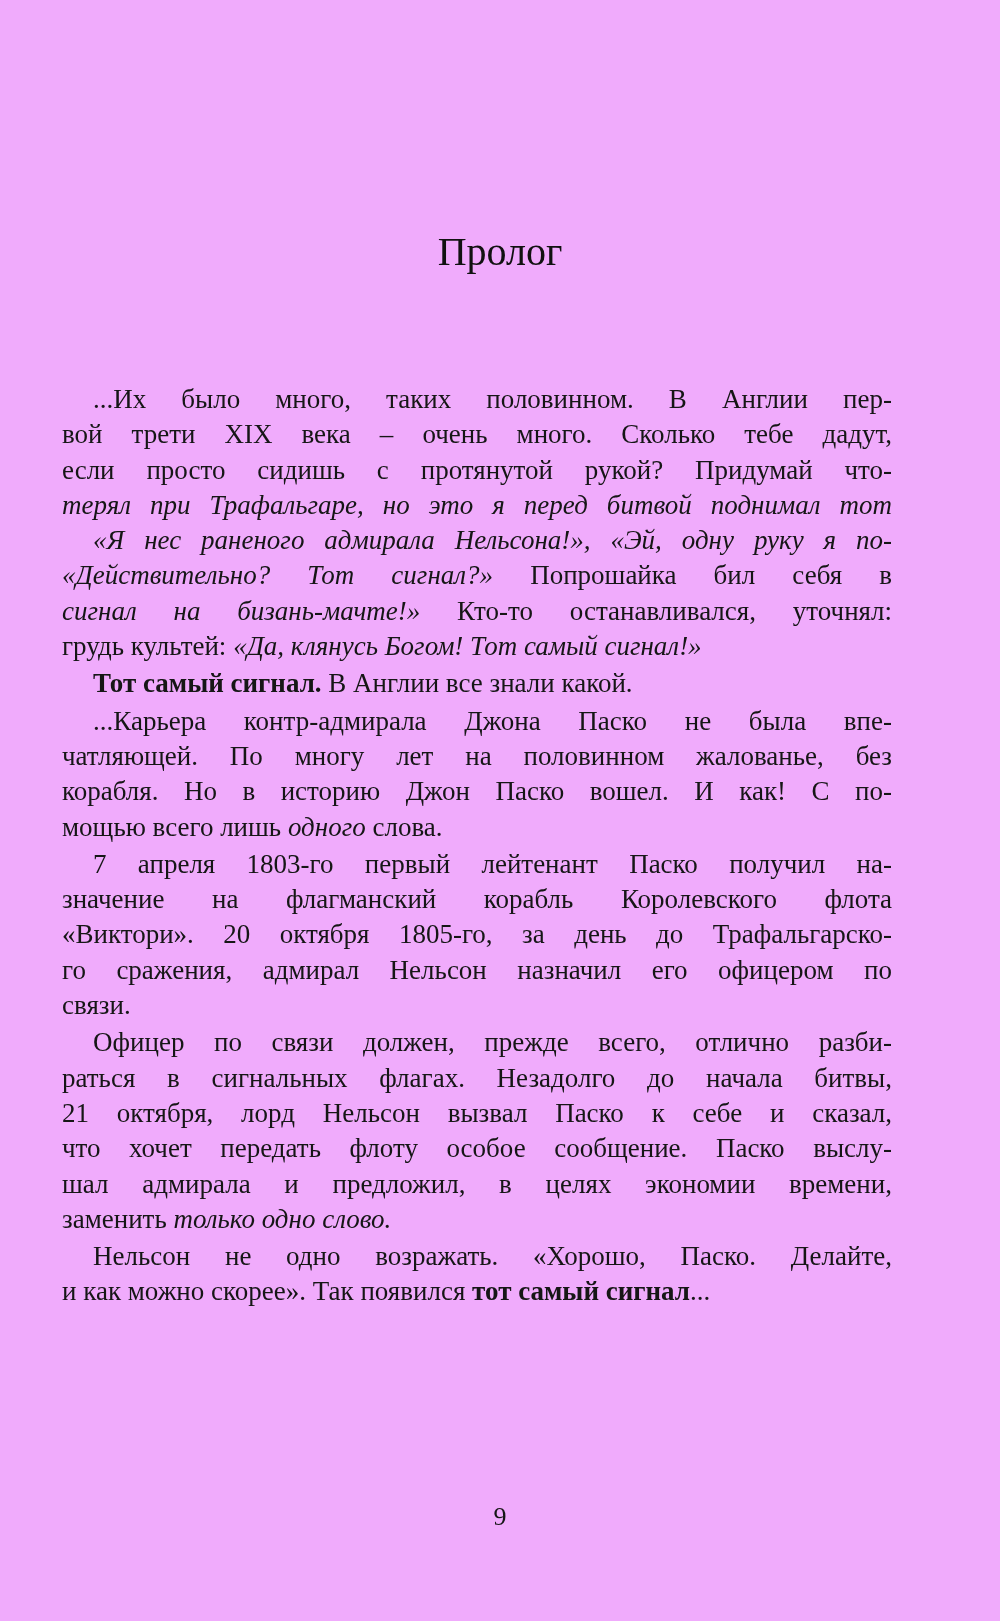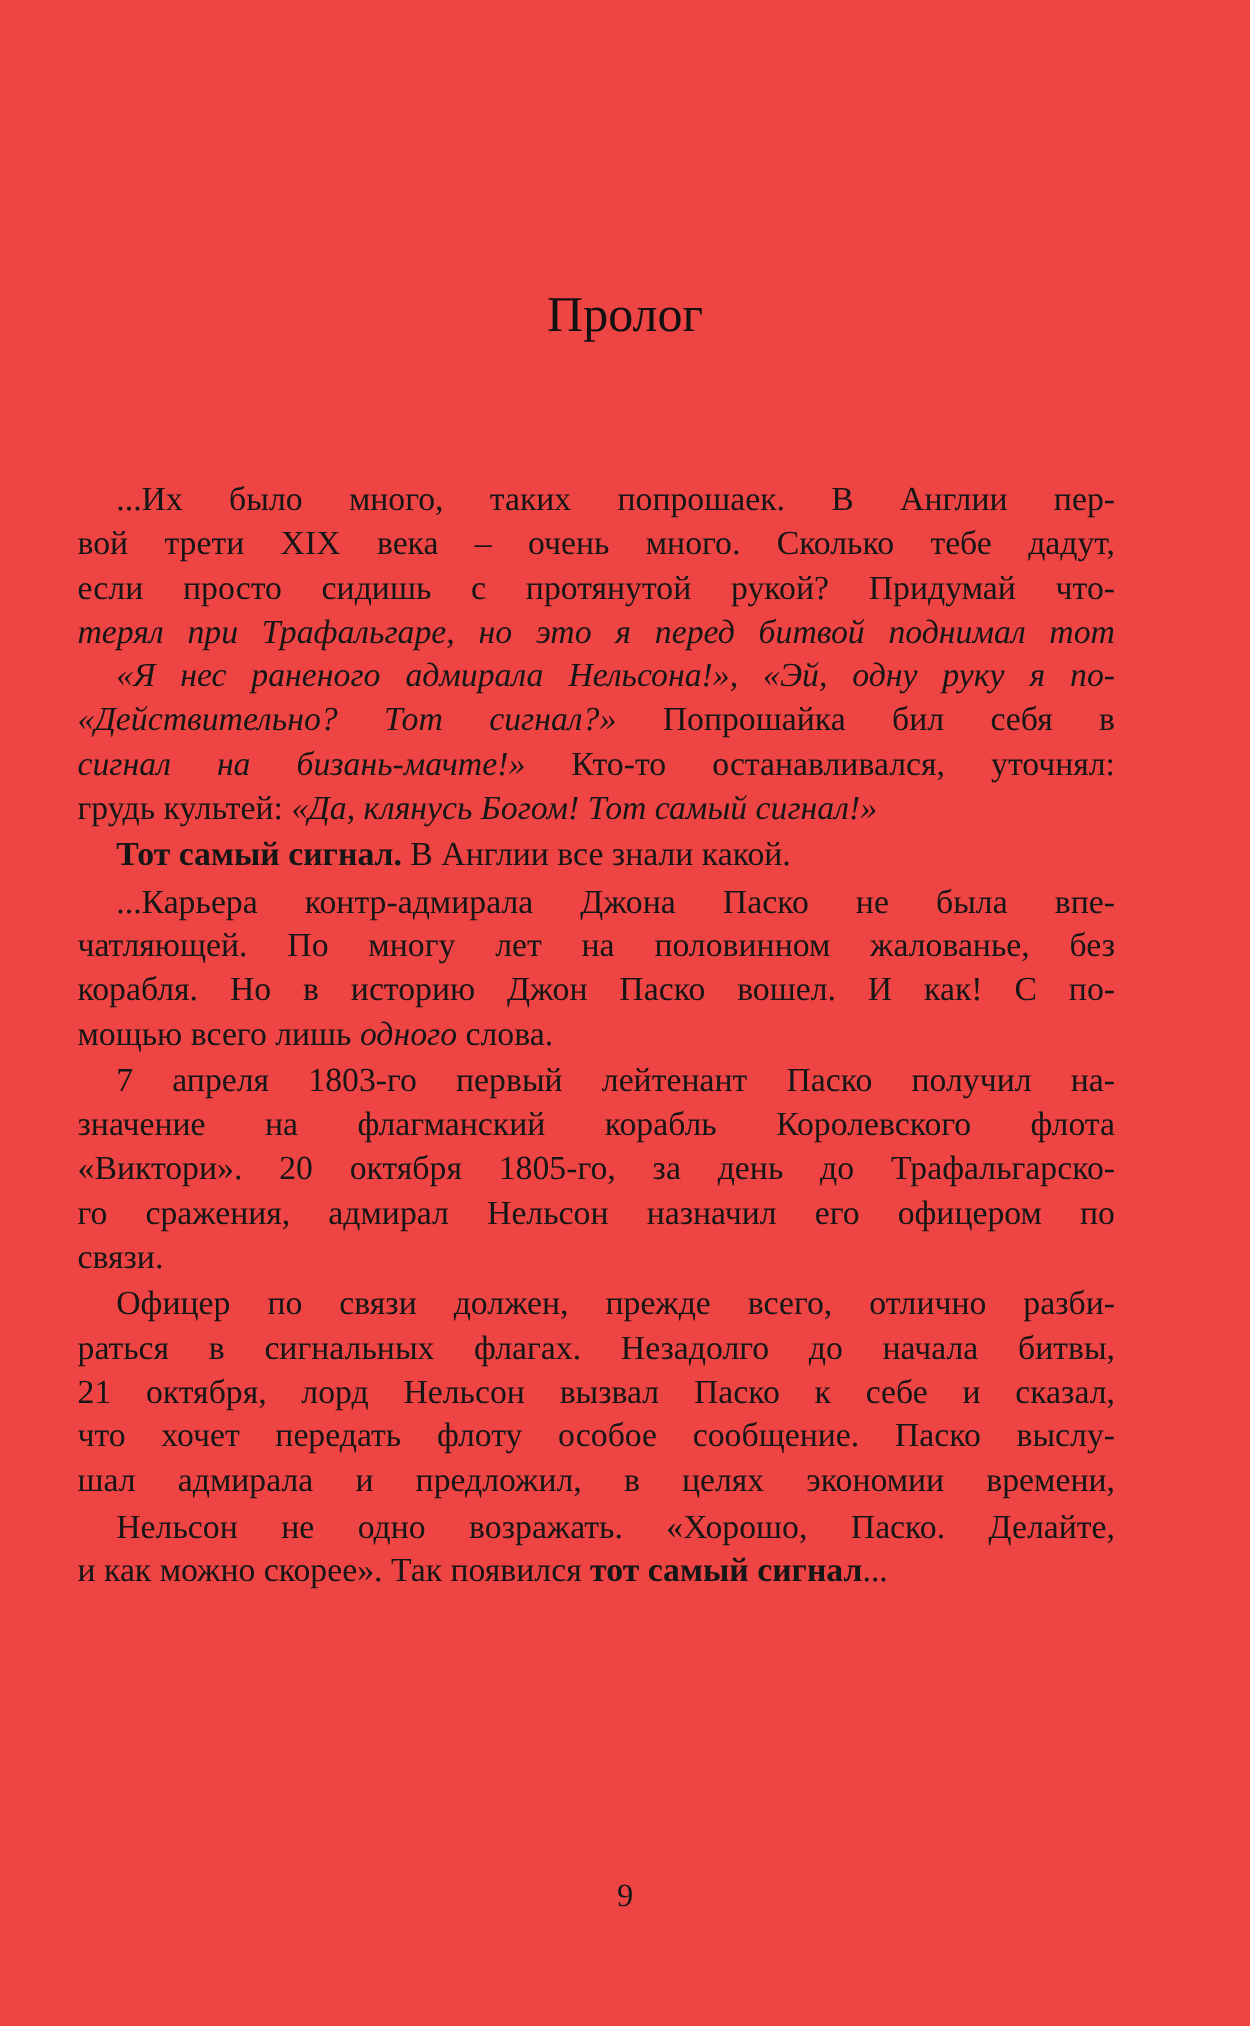--- a/index.html
+++ b/index.html
@@ -13,21 +13,21 @@
     position: relative;
     overflow: hidden;
     font-family: "Liberation Serif", "DejaVu Serif", serif;
     color: #161616;
   }
   .page {
     position: absolute;
     left: 0; top: 0;
     width: 1000px;
     height: 1621px;
-    background: #ef4444;
+    background: #f0abfc;
   }
   .title {
     position: absolute;
     top: 228px;
     left: 0;
     width: 1000px;
     text-align: center;
     font-size: 40px;
     line-height: 48px;
     font-weight: normal;
@@ -74,21 +74,21 @@
   }
 </style>
 </head>
 <body>
 
 <div class="page">
   <h1 class="title">Пролог</h1>
 
   <div class="body-text" id="body-text">
       <div>
-        <div class="line indent" style="white-space: normal;"><span style="white-space: normal;">...Их было много, таких попрошаек. В Англии пер-</span></div>
+        <div class="line indent" style="white-space: normal;"><span style="white-space: normal;">...Их было много, таких половинном. В Англии пер-</span></div>
         <div class="line" style="white-space: normal;"><span style="white-space: normal;">вой трети XIX века – очень много. Сколько тебе дадут,</span></div>
         <div class="line" style="white-space: normal;"><span style="white-space: normal;">если просто сидишь с протянутой рукой? Придумай что-</span></div>
       </div>
       <div>
         <div class="line" style="white-space: normal;"><span class="it" style="white-space: normal;">терял при Трафальгаре, но это я перед битвой поднимал тот</span></div>
         <div class="line indent" style="white-space: normal;"><span class="it" style="white-space: normal;">«Я нес раненого адмирала Нельсона!», «Эй, одну руку я по-</span></div>
         <div class="line" style="white-space: normal;"><span class="it" style="white-space: normal;">«Действительно? Тот сигнал?»</span><span style="white-space: normal;"> Попрошайка бил себя в</span></div>
         <div class="line" style="white-space: normal;"><span class="it" style="white-space: normal;">сигнал на бизань-мачте!»</span><span style="white-space: normal;"> Кто-то останавливался, уточнял:</span></div>
         <div class="line last"><span>грудь культей: </span><span class="it">«Да, клянусь Богом! Тот самый сигнал!»</span></div>
       </div>
@@ -107,20 +107,21 @@
         <div class="line" style="white-space: normal;"><span style="white-space: normal;">«Виктори». 20 октября 1805-го, за день до Трафальгарско-</span></div>
         <div class="line" style="white-space: normal;"><span style="white-space: normal;">го сражения, адмирал Нельсон назначил его офицером по</span></div>
         <div class="line last"><span>связи.</span></div>
       </div>
       <div>
         <div class="line indent gap" style="white-space: normal;"><span style="white-space: normal;">Офицер по связи должен, прежде всего, отлично разби-</span></div>
         <div class="line" style="white-space: normal;"><span style="white-space: normal;">раться в сигнальных флагах. Незадолго до начала битвы,</span></div>
         <div class="line" style="white-space: normal;"><span style="white-space: normal;">21 октября, лорд Нельсон вызвал Паско к себе и сказал,</span></div>
         <div class="line" style="white-space: normal;"><span style="white-space: normal;">что хочет передать флоту особое сообщение. Паско выслу-</span></div>
         <div class="line" style="white-space: normal;"><span style="white-space: normal;">шал адмирала и предложил, в целях экономии времени,</span></div>
+        <div class="line last"><span>заменить </span><span class="it">только одно слово.</span></div>
       </div>
       <div>
         <div class="line indent gap" style="white-space: normal;"><span style="white-space: normal;">Нельсон не одно возражать. «Хорошо, Паско. Делайте,</span></div>
         <div class="line last"><span>и как можно скорее». Так появился </span><span class="b">тот самый сигнал</span><span>...</span></div>
       </div>
     </div>
 
   <div class="page-number">9</div>
 </div>
 

